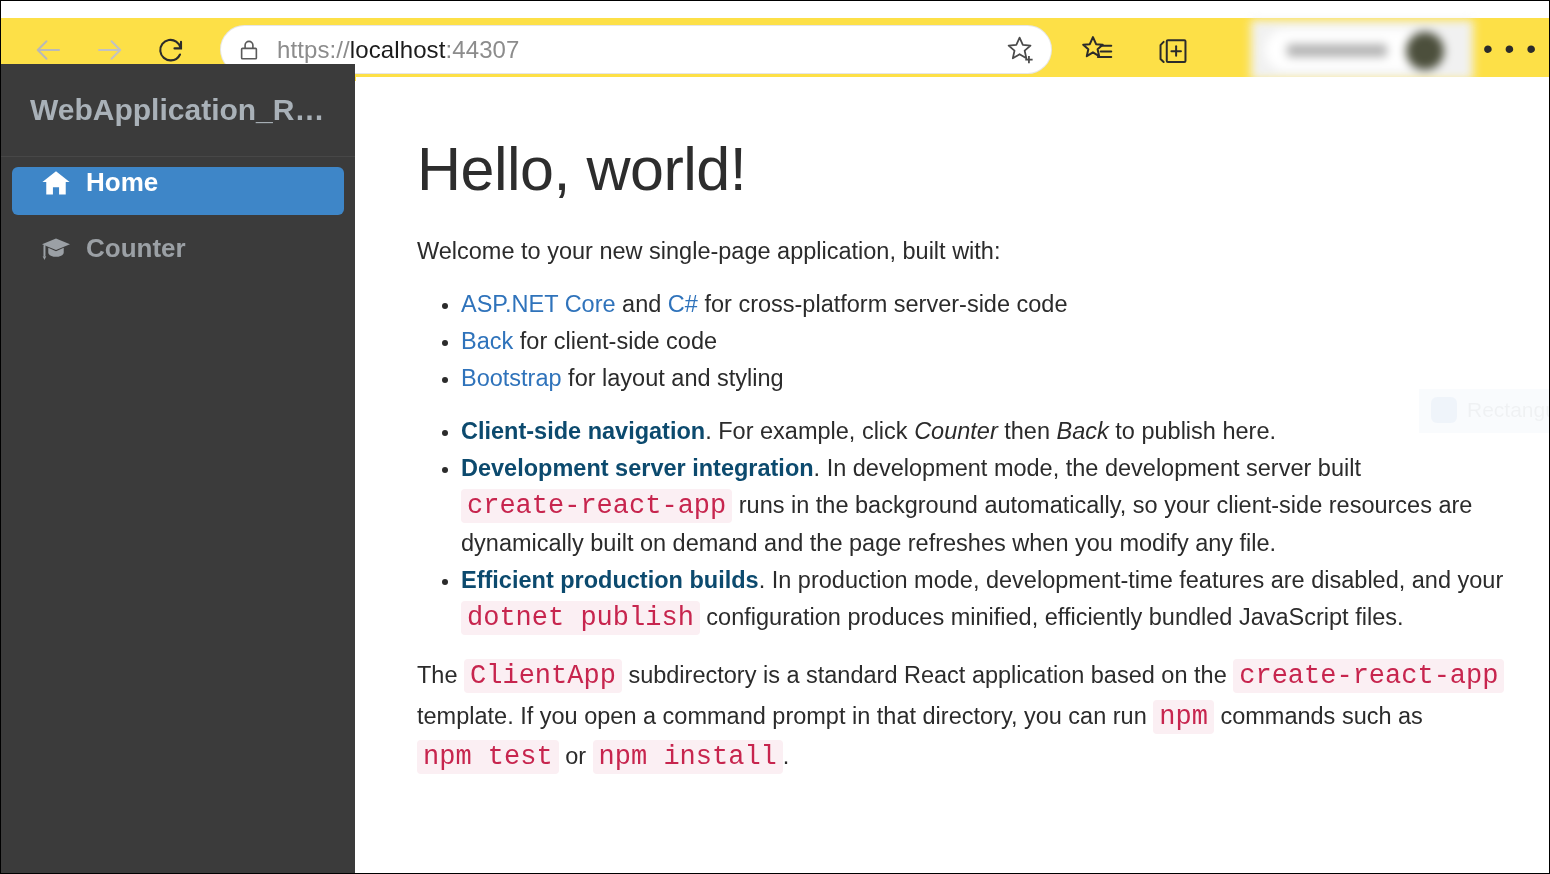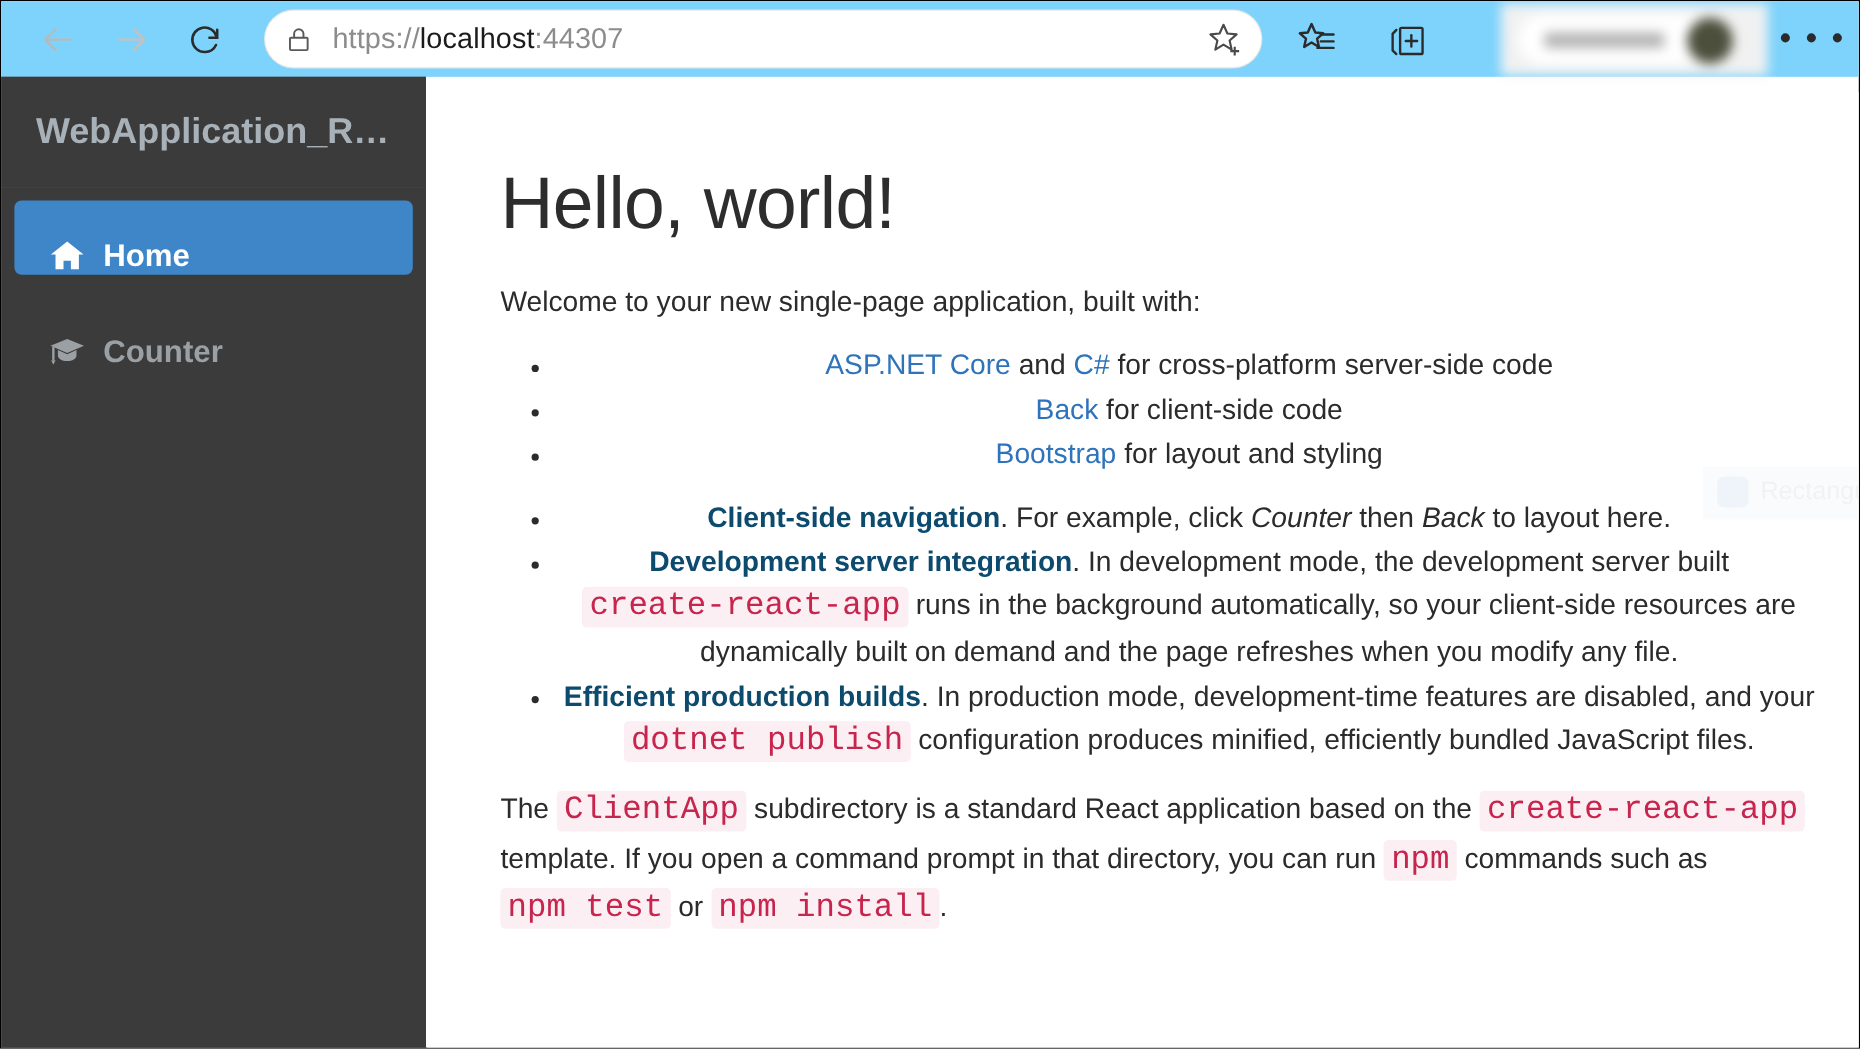--- a/index.html
+++ b/index.html
@@ -12,23 +12,23 @@
   #app {
     position: relative;
     width: 1550px; height: 874px;
     background: #ffffff;
     border: 1px solid #000000;
     overflow: hidden;
   }
 
   
   .chrome {
-    position: absolute; left: 0; top: 0;
+    position: absolute; left: 0; top: 17px;
     width: 1548px; height: 63px;
-    background: #7dd3fc;
+    background: #fde047;
     display: flex; align-items: center;
   }
   .nav-btn {
     width: 48px; height: 48px;
     display: flex; align-items: center; justify-content: center;
     border-radius: 4px;
     flex: 0 0 auto;
   }
   .nav-btn svg { display: block; }
   .nav-btn.back { margin-left: 24px; }
@@ -104,22 +104,22 @@
     display: flex; align-items: center;
     padding-left: 29px;
     font-size: 30px;
     color: #a9b1b8;
     background: #3b3b3b;
     white-space: nowrap; overflow: hidden;
   }
   .brand-divider { height: 1px; background: #474747; }
   .nav-list { padding-top: 10px; background: #3b3b3b; height: 717px; }
   .nav-item {
-    display: flex; align-items: flex-end;
-    height: 62px;
+    display: flex; align-items: flex-start;
+    height: 48px;
     margin: 0 11px;
     border-radius: 6px;
     padding-left: 28px;
   }
   .nav-item + .nav-item { margin-top: 18px; }
   .nav-item .ico { width: 46px; display: flex; align-items: center; }
   .nav-item .lbl { font-size: 26px; color: #9ba0a5; }
   .nav-item.active { background: #3e86c8; }
   .nav-item.active .lbl { color: #ffffff; }
 
@@ -132,21 +132,21 @@
     overflow: hidden;
   }
   h1 {
     font-size: 61px; font-weight: 400; color: #2d2d2d;
     line-height: 1.05; letter-spacing: -0.5px;
     margin-bottom: 33px;
   }
   p, li { font-size: 23.5px; color: #2b2b2b; line-height: 1.49; }
   p { margin-bottom: 18px; }
   ul { margin: 0 0 18px 44px; }
-  li { margin-bottom: 2px; text-align: center; }
+  li { margin-bottom: 2px; }
   li::marker { font-size: 20px; }
   a { color: #2f73bb; text-decoration: none; }
   b { font-weight: bold; color: #0c4a6e; }
   i { font-style: italic; }
   code {
     font-family: "Liberation Mono", monospace;
     font-size: 27px;
     color: #c7254e;
     background: #fbeff3;
     padding: 2px 6px;
@@ -279,21 +279,21 @@
     <p>Welcome to your new single-page application, built with:</p>
 
     <ul>
       <li><a href="#">ASP.NET Core</a><span> and </span><a href="#">C#</a><span> for cross-platform server-side code</span></li>
       <li><a href="#">Back</a><span> for client-side code</span></li>
       <li><a href="#">Bootstrap</a><span> for layout and styling</span></li>
     </ul>
 
 
     <ul>
-      <li><b>Client-side navigation</b><span>. For example, click </span><i>Counter</i><span> then </span><i>Back</i><span> to layout here.</span></li>
+      <li><b>Client-side navigation</b><span>. For example, click </span><i>Counter</i><span> then </span><i>Back</i><span> to publish here.</span></li>
       <li><b>Development server integration</b><span>. In development mode, the development server built </span><code>create-react-app</code><span> runs in the background automatically, so your client-side resources are dynamically built on demand and the page refreshes when you modify any file.</span></li>
       <li><b>Efficient production builds</b><span>. In production mode, development-time features are disabled, and your </span><code>dotnet publish</code><span> configuration produces minified, efficiently bundled JavaScript files.</span></li>
     </ul>
 
     <p><span>The </span><code>ClientApp</code><span> subdirectory is a standard React application based on the </span><code>create-react-app</code><span> template. If you open a command prompt in that directory, you can run </span><code>npm</code><span> commands such as </span><code>npm test</code><span> or </span><code>npm install</code><span>.</span></p>
 
   </div>
 
   <div class="ghost-bg"></div>
   <div class="ghost">

